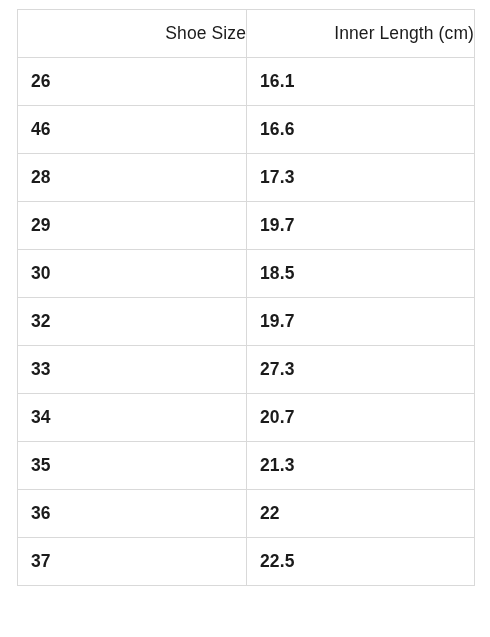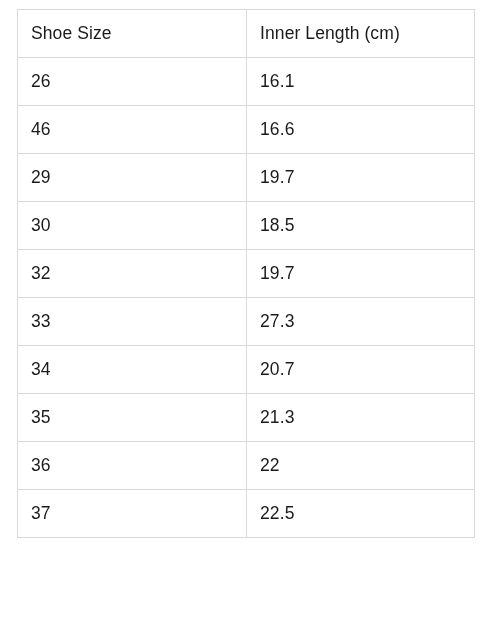--- a/index.html
+++ b/index.html
@@ -39,30 +39,31 @@
 
   .size-table th,
   .size-table td {
     border: 1px solid #d9d9d9;
     padding: 0 0 0 13px;
     height: 48px;
     box-sizing: border-box;
     text-align: left;
     vertical-align: middle;
     font-size: 17.5px;
-    font-weight: 400;
+    font-weight: 700;
     line-height: 1.2;
     color: #1b1b1b;
     letter-spacing: 0.1px;
     white-space: nowrap;
     overflow: hidden;
   }
 
   .size-table th {
     font-weight: 400;
+    text-align: right;
   }
 </style>
 </head>
 <body>
 
 <div class="page">
 
   <table class="size-table">
     <colgroup>
       <col class="col-size">
@@ -75,20 +76,24 @@
       </tr>
     </thead>
     <tbody id="table-body">
         <tr>
           <td>26</td>
           <td>16.1</td>
         </tr>
         <tr>
           <td>46</td>
           <td>16.6</td>
+        </tr>
+        <tr>
+          <td>28</td>
+          <td>17.3</td>
         </tr>
         <tr>
           <td>29</td>
           <td>19.7</td>
         </tr>
         <tr>
           <td>30</td>
           <td>18.5</td>
         </tr>
         <tr>

